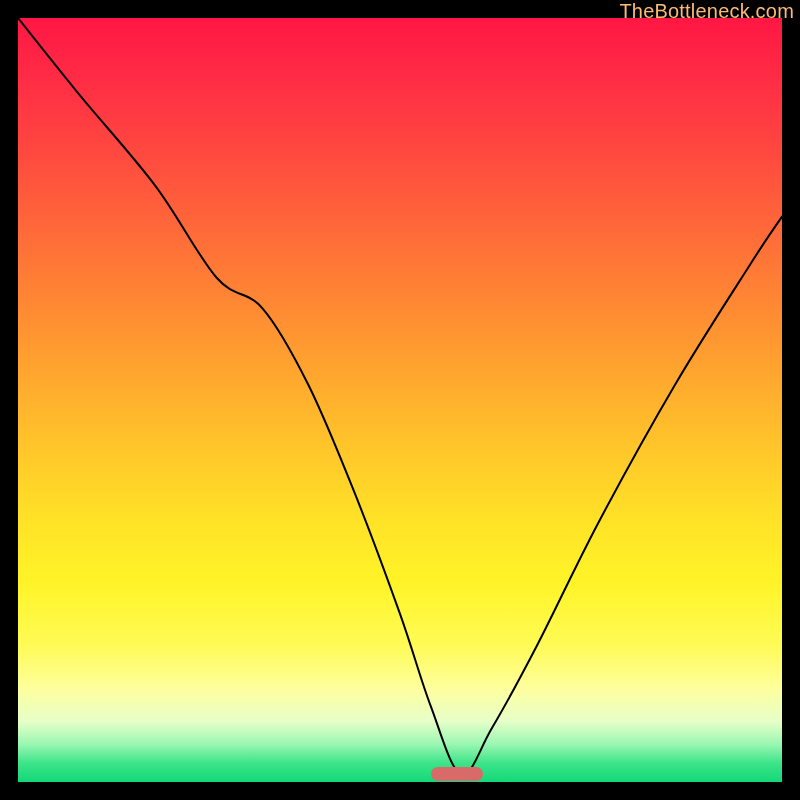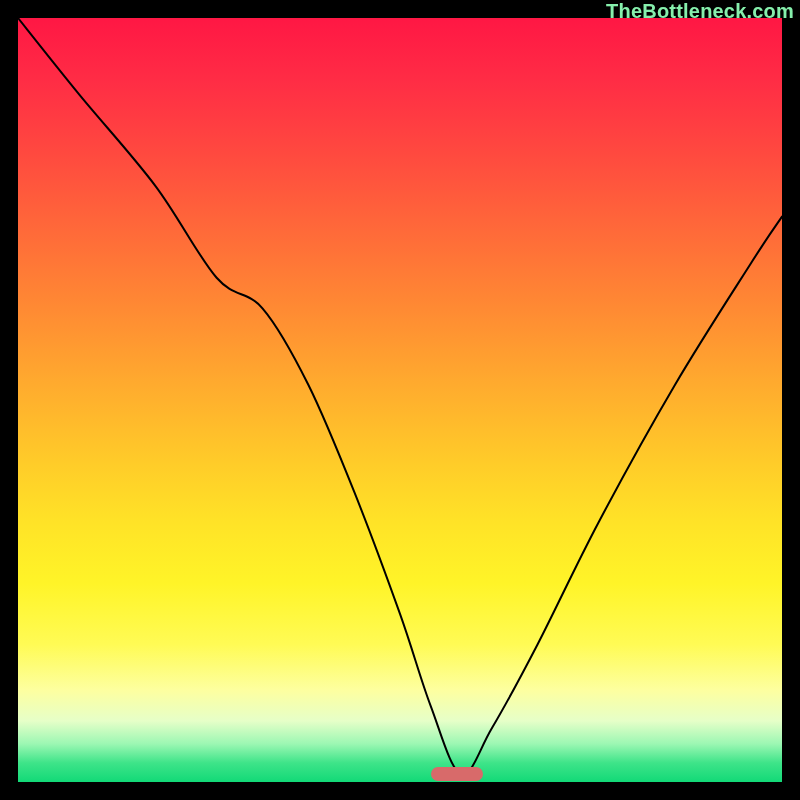--- a/index.html
+++ b/index.html
@@ -53,23 +53,23 @@
     width: 52px;
     height: 14px;
     border-radius: 7px;
     background: #d86a6a;
     transform: translate(-50%, -50%);
   }
   .watermark {
     position: absolute;
     top: 0px;
     right: 6px;
-    color: #86efac;
+    color: #fdba74;
     font-size: 20px;
-    font-weight: 700;
+    font-weight: 400;
     letter-spacing: 0.2px;
     user-select: none;
   }
 </style>
 </head>
 <body>
 
 <div class="frame">
   <div class="watermark">TheBottleneck.com</div>
 

